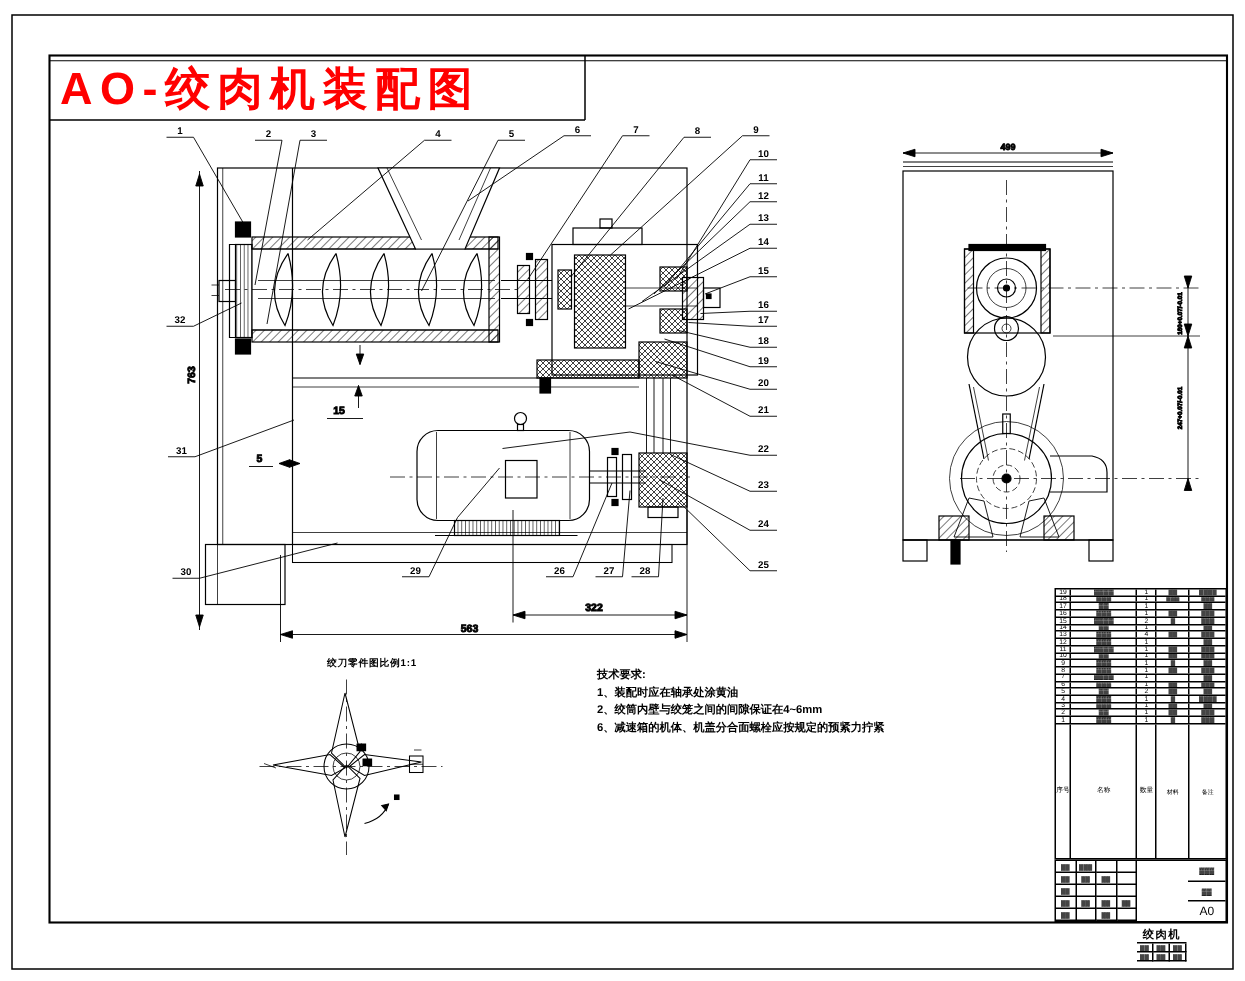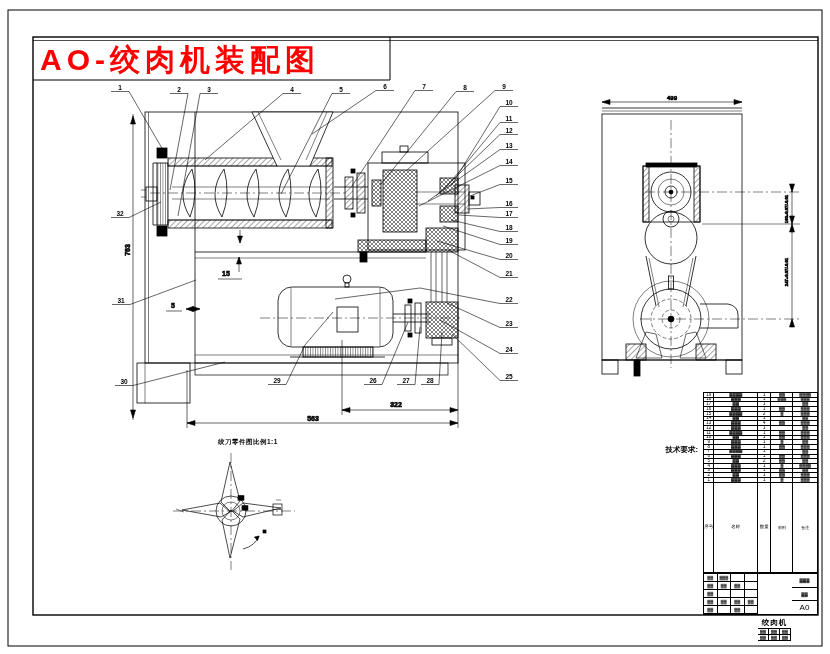--- a/index.html
+++ b/index.html
@@ -1,21 +1,21 @@
 <!DOCTYPE html>
 <html><head>
 <meta charset="utf-8">
 <style>
   html,body{margin:0;padding:0;background:#e8e8e8;}
   .page{position:relative;width:830px;height:654px;background:#fff;overflow:hidden;
         font-family:"Liberation Sans",sans-serif;color:#000;}
   .abs{position:absolute;}
   .title-red{position:absolute;left:40px;top:41px;width:348px;height:38px;
     font-size:30px;font-weight:bold;color:#ff0000;letter-spacing:5px;line-height:38px;white-space:nowrap;}
-  .tech{position:absolute;left:398px;top:444px;width:300px;font-size:7.5px;font-weight:bold;line-height:11.5px;text-align:right;}
+  .tech{position:absolute;left:398px;top:444px;width:300px;font-size:7.5px;font-weight:bold;line-height:11.5px;}
   .tech .tr-line{white-space:nowrap;}
   .bom{position:absolute;left:703px;top:392px;width:115px;height:181px;
        border:1px solid #000;box-sizing:border-box;display:flex;flex-direction:column;font-size:4.5px;}
   .bom-row{flex:1;display:flex;border-top:0.5px solid #000;align-items:stretch;min-height:0;}
   .bom-row:first-child{border-top:none;}
   .bom-cell{border-left:0.5px solid #000;overflow:hidden;display:flex;align-items:center;justify-content:center;line-height:1;}
   .bom-cell:first-child{border-left:none;}
   .c-no{width:10px;}
   .c-name{width:45px;justify-content:center;}
   .c-qty{width:13px;}
@@ -359,20 +359,23 @@
         <line x1="111" y1="217.5" x2="129" y2="217.5" stroke="#000" stroke-width="0.6"></line>
         <text x="120" y="215.5" text-anchor="middle" style="font-size:6.5px;font-weight:bold">32</text>
       </g>
   </svg>
 
   <div class="title-red">AO-绞肉机装配图</div>
 
   <div class="tech">
     <div class="tr-line">技术要求:</div>
     <div id="tech-lines">
+        <div class="tr-line">1、装配时应在轴承处涂黄油</div>
+        <div class="tr-line">2、绞筒内壁与绞笼之间的间隙保证在4~6mm</div>
+        <div class="tr-line">6、减速箱的机体、机盖分合面螺栓应按规定的预紧力拧紧</div>
       </div>
   </div>
 
   <div class="detail-caption">绞刀零件图比例1:1</div>
 
   <div class="bom">
     <div id="bom-rows" style="display:flex;flex-direction:column;flex:1;min-height:0;">
         <div class="bom-row">
           <div class="bom-cell c-no">19</div>
           <div class="bom-cell c-name">▓▓▓▓</div>

